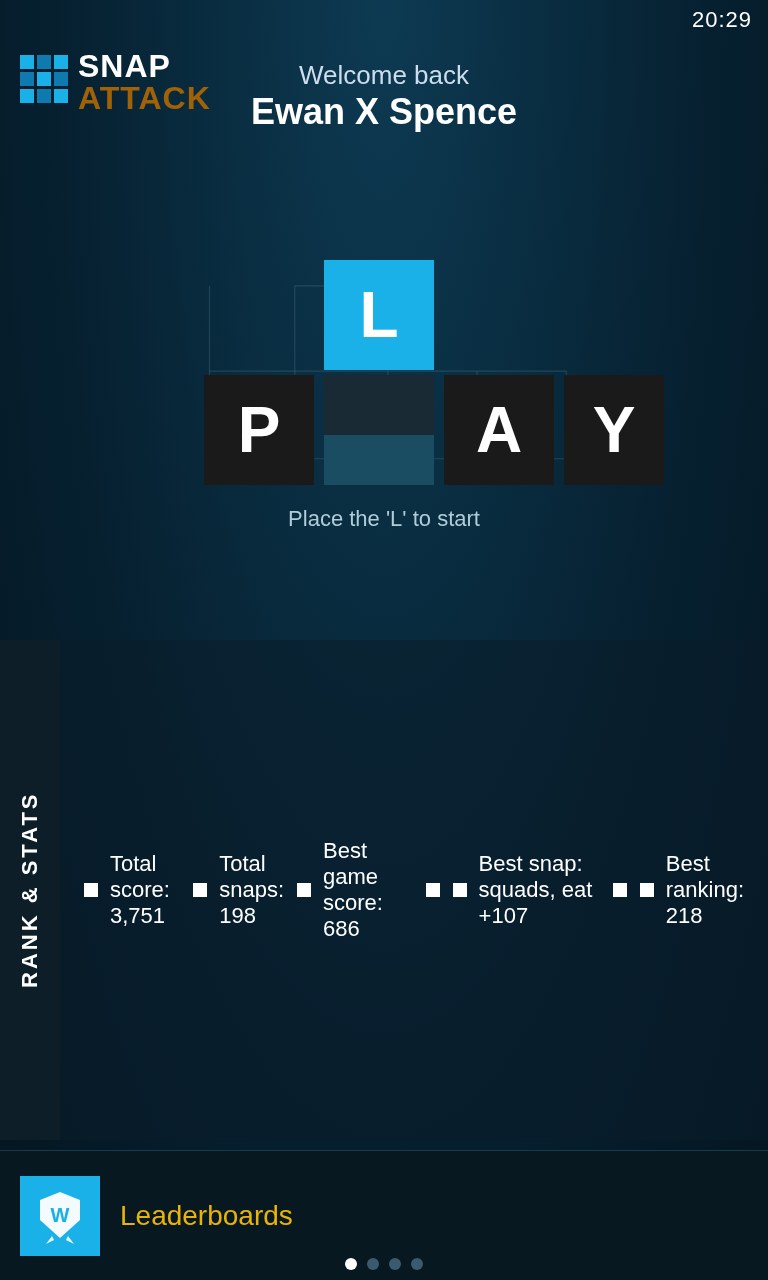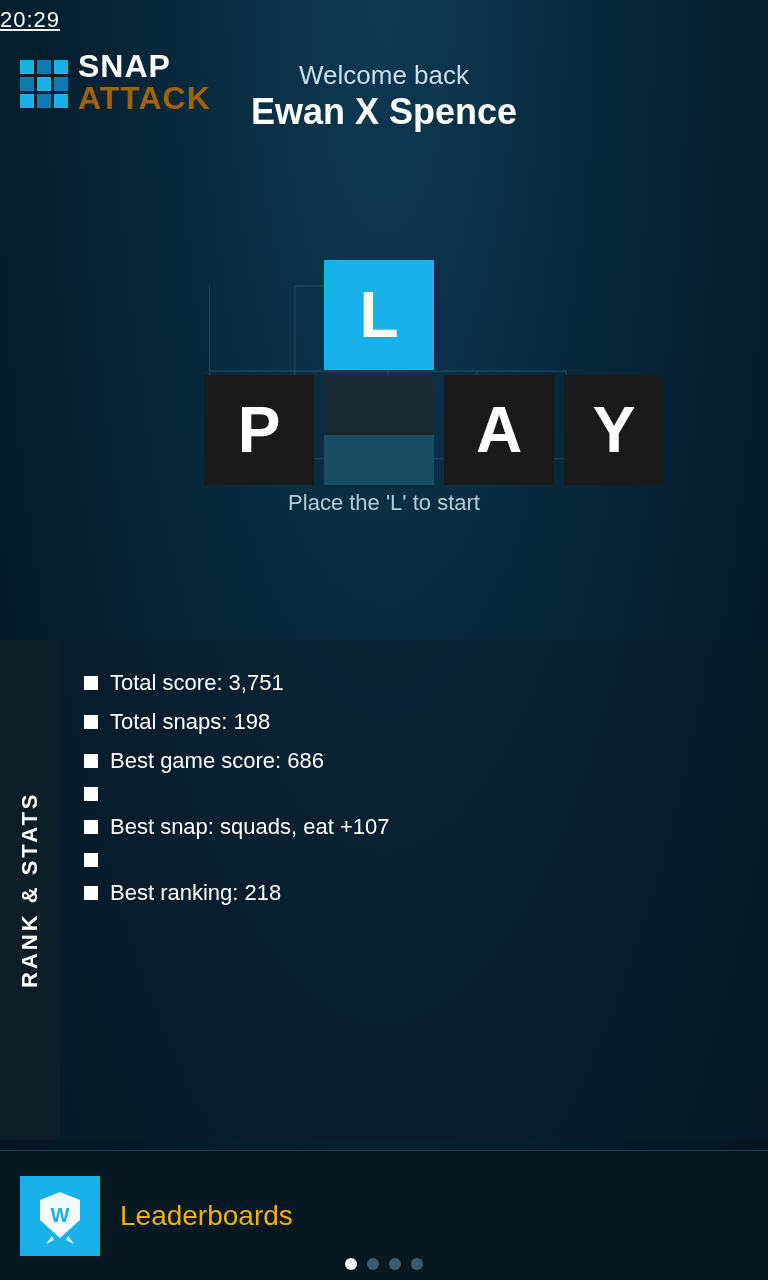--- a/index.html
+++ b/index.html
@@ -17,23 +17,22 @@
 
     
     .status-bar {
       position: absolute;
       top: 0;
       right: 0;
       width: 100%;
       height: 40px;
       display: flex;
       align-items: center;
-      justify-content: flex-start;
-      padding-right: 8px;
-      text-decoration: underline;
+      justify-content: flex-end;
+      padding-right: 16px;
     }
 
     .status-time {
       font-size: 22px;
       font-weight: 300;
       color: white;
       letter-spacing: 1px;
     }
 
     
@@ -175,20 +174,21 @@
     
     .tile-y {
       left: 370px;
       top: 115px;
       width: 100px;
     }
 
     .play-hint {
       font-size: 22px;
       color: #b0ccd8;
+      margin-top: 16px;
       text-align: center;
     }
 
     
     .rank-stats-section {
       position: absolute;
       top: 640px;
       left: 0;
       right: 0;
       bottom: 140px;
@@ -211,21 +211,21 @@
       justify-content: center;
       min-width: 60px;
       text-transform: uppercase;
     }
 
     .stats-content {
       flex: 1;
       padding: 30px 24px;
       background: rgba(10, 28, 42, 0.5);
       display: flex;
-      flex-direction: column;
+      flex-direction: row;
       gap: 13px;
     }
 
     .stat-item {
       display: flex;
       align-items: center;
       gap: 12px;
       font-size: 22px;
       color: white;
     }
@@ -311,21 +311,21 @@
     }
   </style>
 </head>
 <body>
 
 <div class="status-bar">
   <span class="status-time">20:29</span>
 </div>
 
 <div class="logo-area">
-  <div style="display:flex; align-items:flex-end; gap:10px;">
+  <div style="display:flex; align-items:center; gap:10px;">
     <div class="logo-grid">
 
       <div class="logo-cell"></div>
       <div class="logo-cell dark"></div>
       <div class="logo-cell"></div>
       <div class="logo-cell dark"></div>
       <div class="logo-cell"></div>
       <div class="logo-cell dark"></div>
       <div class="logo-cell"></div>
       <div class="logo-cell dark"></div>

